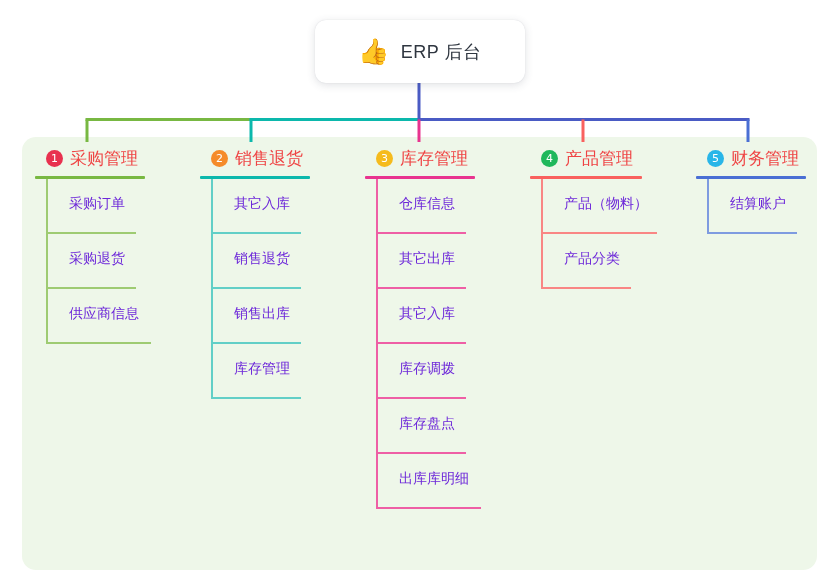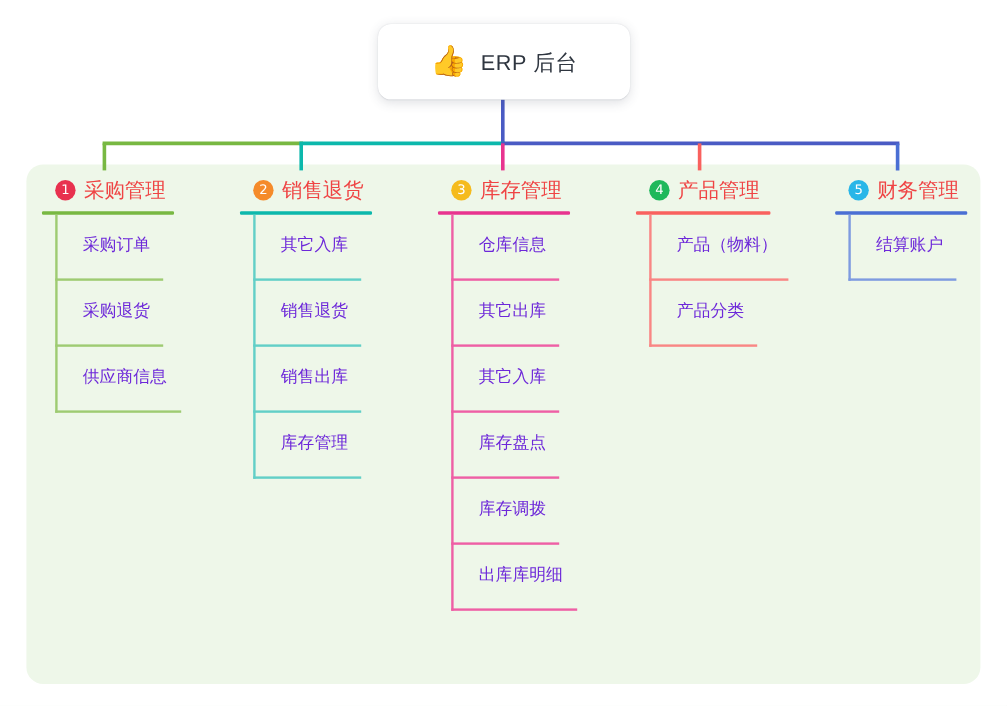--- a/index.html
+++ b/index.html
@@ -221,25 +221,25 @@
           </div>
           <div class="leaf">
             <span class="leaf-label">其它出库</span>
             <div class="leaf-rule" style="width: 90px; background: rgb(238, 95, 165);"></div>
           </div>
           <div class="leaf">
             <span class="leaf-label">其它入库</span>
             <div class="leaf-rule" style="width: 90px; background: rgb(238, 95, 165);"></div>
           </div>
           <div class="leaf">
+            <span class="leaf-label">库存调拨</span>
+            <div class="leaf-rule" style="width: 90px; background: rgb(238, 95, 165);"></div>
+          </div>
+          <div class="leaf">
             <span class="leaf-label">库存盘点</span>
-            <div class="leaf-rule" style="width: 90px; background: rgb(238, 95, 165);"></div>
-          </div>
-          <div class="leaf">
-            <span class="leaf-label">库存调拨</span>
             <div class="leaf-rule" style="width: 90px; background: rgb(238, 95, 165);"></div>
           </div>
           <div class="leaf">
             <span class="leaf-label">出库库明细</span>
             <div class="leaf-rule" style="width: 105px; background: rgb(238, 95, 165);"></div>
           </div>
         </div>
       </div>
       <div class="branch" style="left: 530px;">
         <div class="branch-head">

